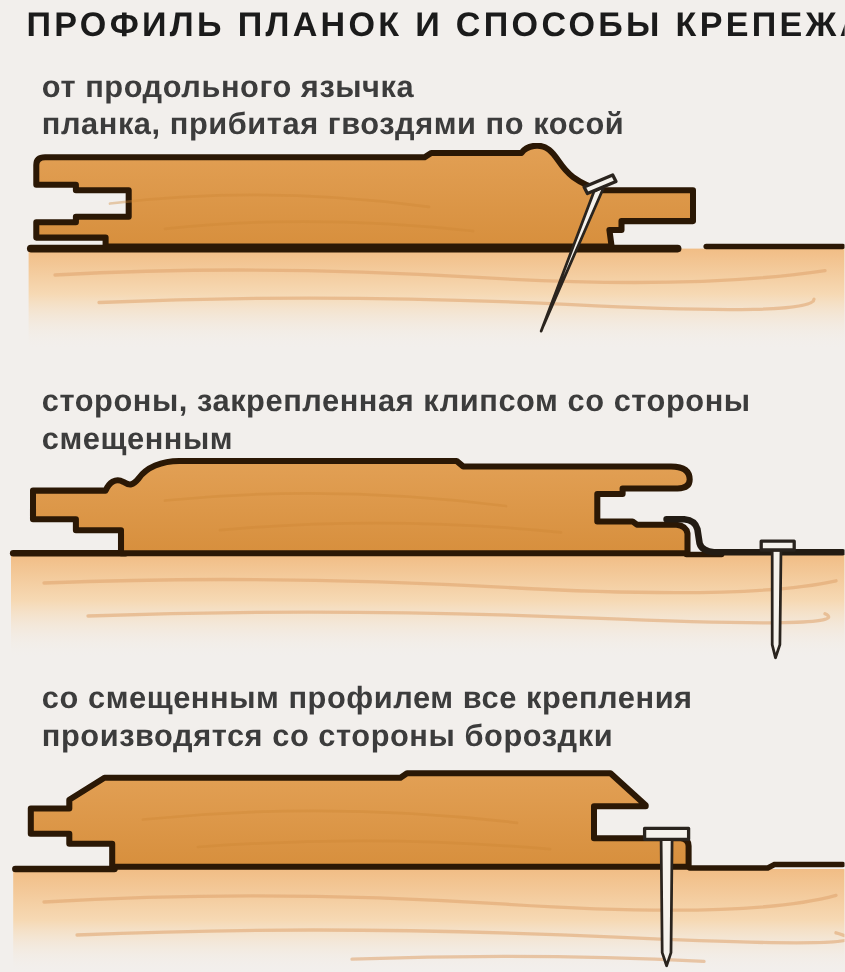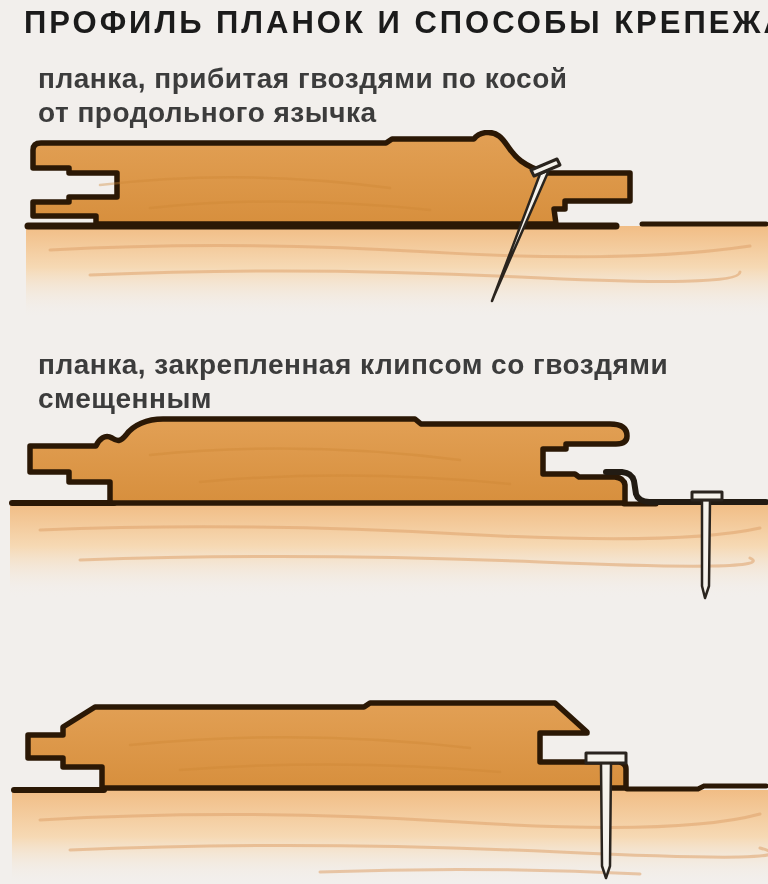--- a/index.html
+++ b/index.html
@@ -36,22 +36,22 @@
   .clip{fill:none;stroke:#221b13;stroke-width:6;stroke-linecap:round;}
 </style>
 </head>
 <body>
 
 <div class="page">
 
   <div class="title">ПРОФИЛЬ ПЛАНОК И СПОСОБЫ КРЕПЕЖА</div>
 
   <div class="caption cap1">
+    <div>от продольного язычка</div>
     <div>планка, прибитая гвоздями по косой</div>
-    <div>от продольного язычка</div>
   </div>
 
   <svg class="fig fig1" viewBox="0 0 768 190">
     <defs>
       <linearGradient id="sg1" x1="0" y1="0" x2="0" y2="1">
         <stop offset="0" stop-color="#f1bd85"></stop>
         <stop offset="0.45" stop-color="#f6d9b4"></stop>
         <stop offset="1" stop-color="#f2efec" stop-opacity="0"></stop>
       </linearGradient>
       <linearGradient id="pg1" x1="0" y1="0" x2="0" y2="1">
@@ -76,21 +76,21 @@
       <path class="pgrain" d="M 100 55 Q 240 38 390 58"></path>
       <path class="pgrain" d="M 150 78 Q 280 64 430 80"></path>
     </g>
     <g>
       <path class="nailshank" d="M 540 44 L 549 40 L 494 166 L 492 171 Z"></path>
       <path class="nail" d="M 531 40 L 557 29 L 560 35 L 534 46 Z"></path>
     </g>
   </svg>
 
   <div class="caption cap2">
-    <div>планка, закрепленная клипсом со гвоздями</div>
+    <div>стороны, закрепленная клипсом со стороны</div>
     <div>смещенным</div>
   </div>
 
   <svg class="fig fig2" viewBox="0 0 768 190">
     <defs>
       <linearGradient id="sg2" x1="0" y1="0" x2="0" y2="1">
         <stop offset="0" stop-color="#f1bd85"></stop>
         <stop offset="0.45" stop-color="#f6d9b4"></stop>
         <stop offset="1" stop-color="#f2efec" stop-opacity="0"></stop>
       </linearGradient>
@@ -116,20 +116,24 @@
       <path class="pgrain" d="M 150 45 Q 300 30 460 50"></path>
       <path class="pgrain" d="M 200 72 Q 350 58 510 74"></path>
     </g>
     <path class="clip" d="M 606 62 L 622 62 Q 632 63 634 71 L 636 84 Q 638 91 649 92 L 766 92"></path>
     <g>
       <path class="nailshank" d="M 702 90 L 710 90 L 709 176 L 705 188 L 702 176 Z"></path>
       <path class="nail" d="M 692 82 L 722 82 L 722 90 L 692 90 Z"></path>
     </g>
   </svg>
 
+  <div class="caption cap3">
+    <div>со смещенным профилем все крепления</div>
+    <div>производятся со стороны бороздки</div>
+  </div>
 
   <svg class="fig fig3" viewBox="0 0 768 194">
     <defs>
       <linearGradient id="sg3" x1="0" y1="0" x2="0" y2="1">
         <stop offset="0" stop-color="#f1bd85"></stop>
         <stop offset="0.5" stop-color="#f6d9b4"></stop>
         <stop offset="1" stop-color="#f2efec" stop-opacity="0"></stop>
       </linearGradient>
       <linearGradient id="pg3" x1="0" y1="0" x2="0" y2="1">
         <stop offset="0" stop-color="#e2a055"></stop>

